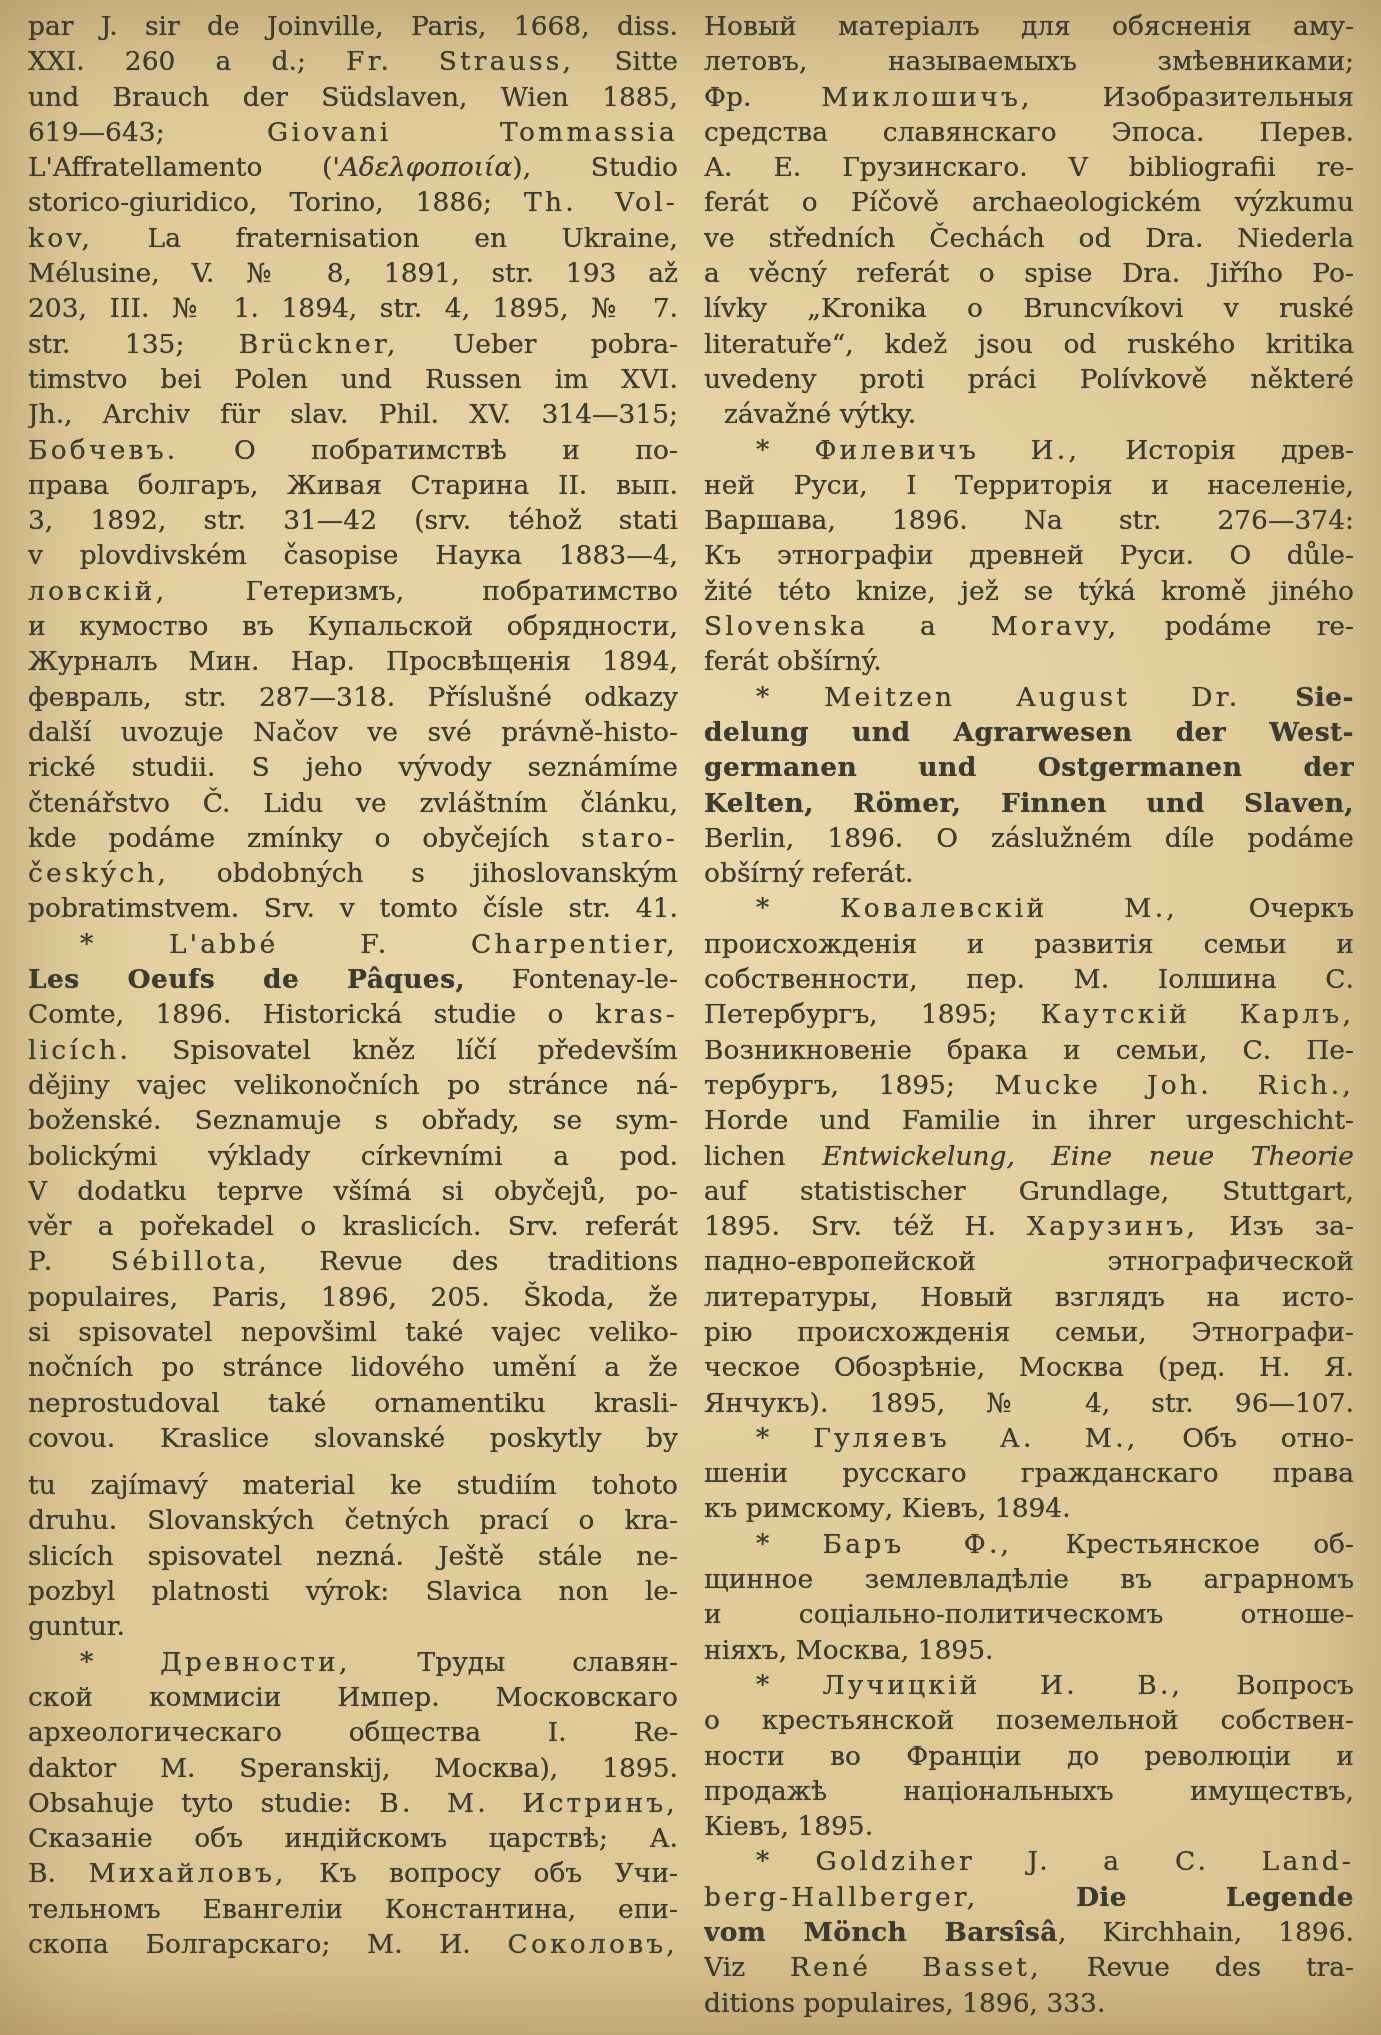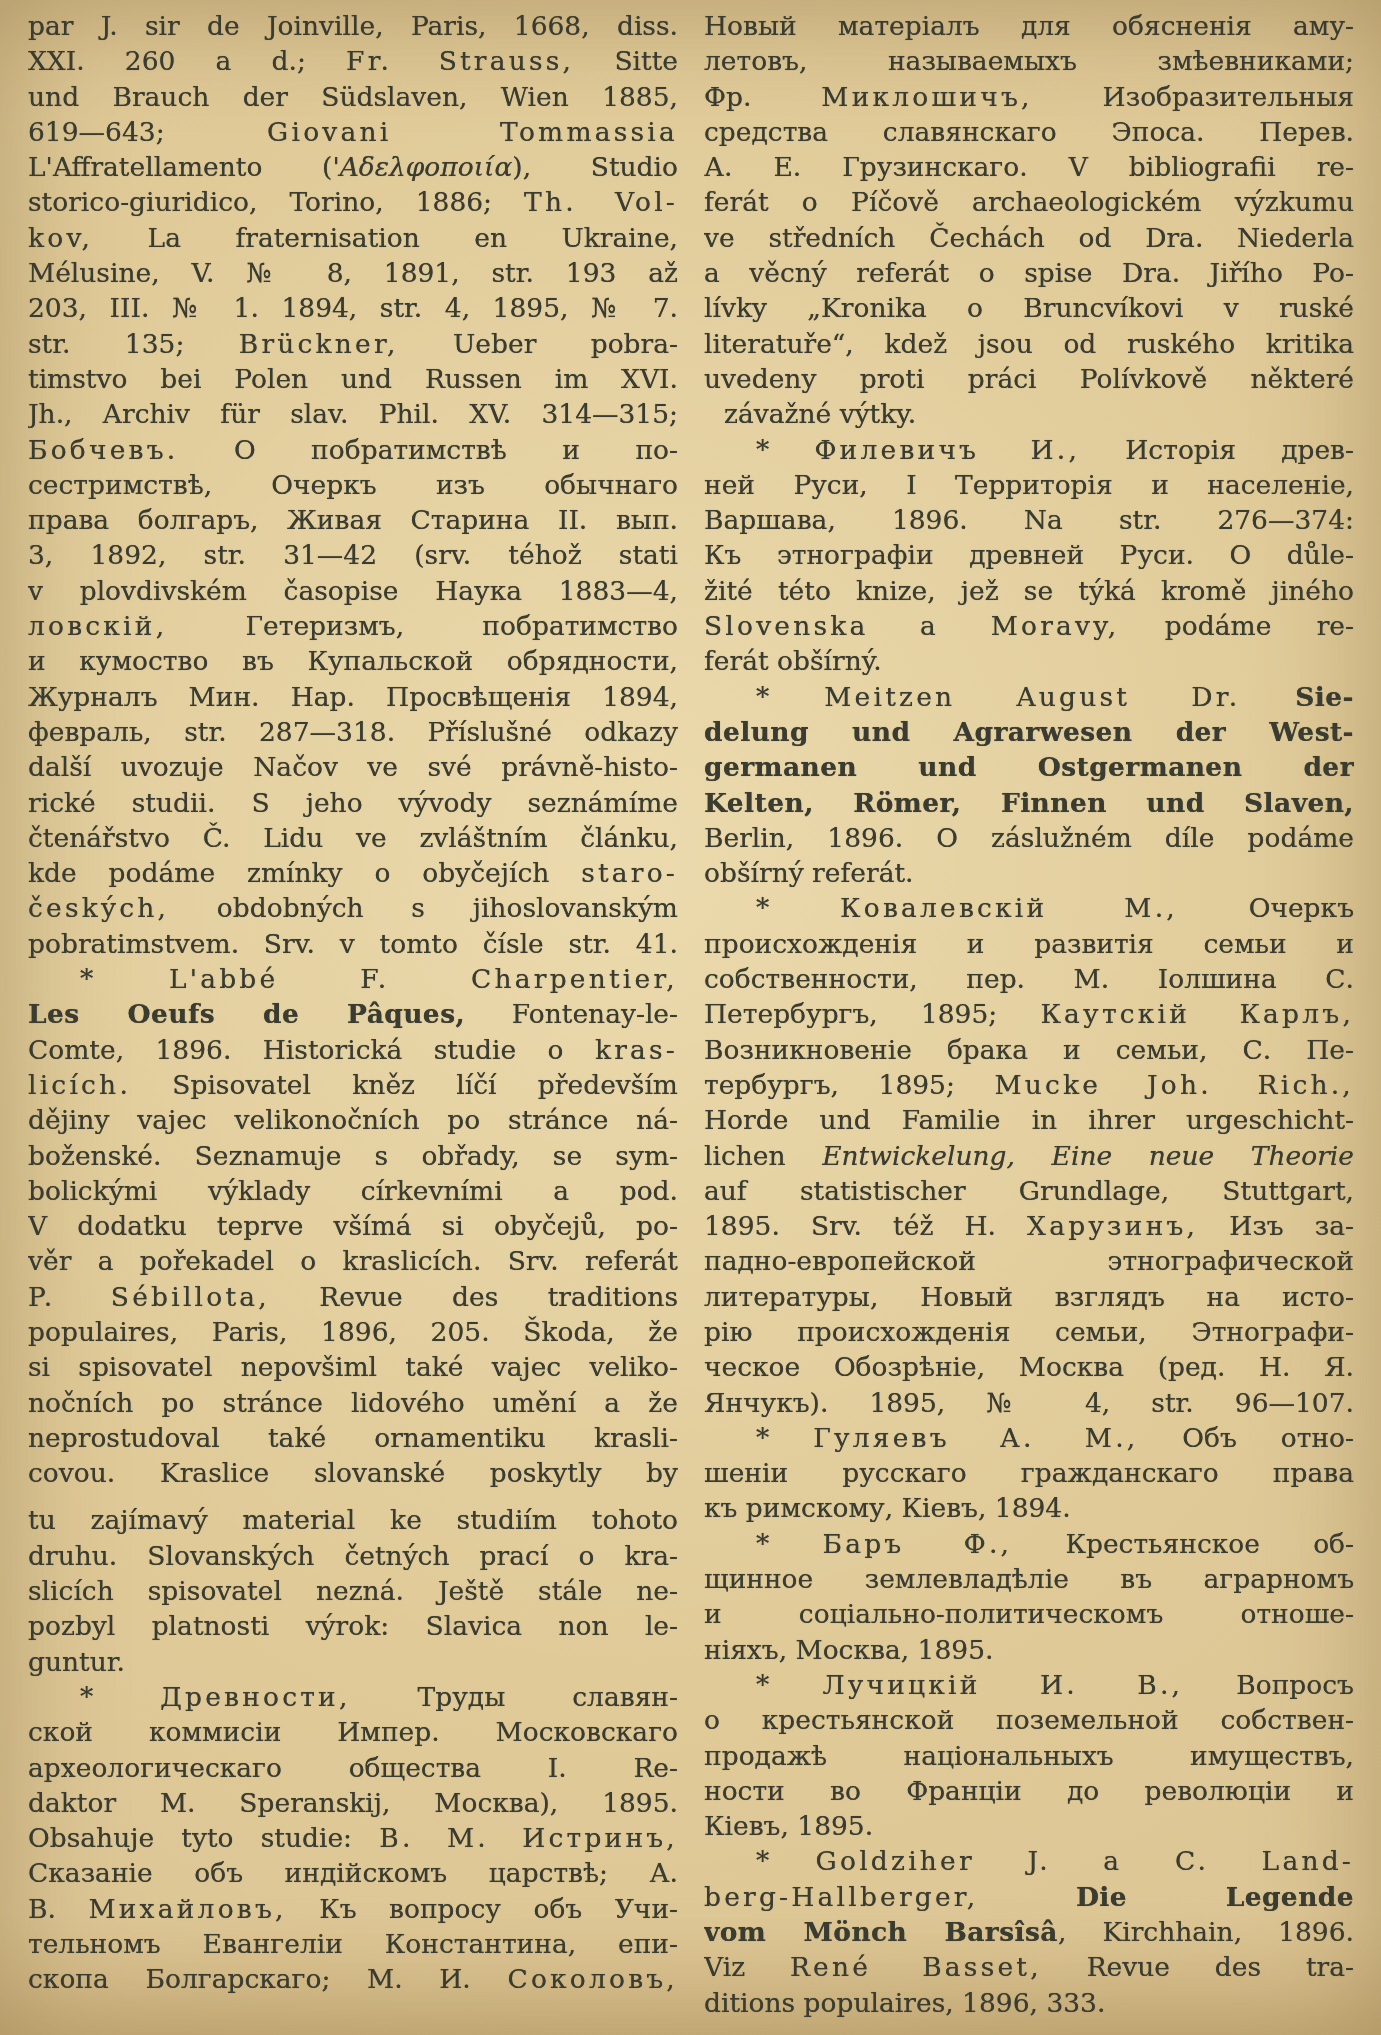--- a/index.html
+++ b/index.html
@@ -50,21 +50,20 @@
         <div class="line" style="color: rgb(58, 60, 49);"><span>619—643; </span><span class="sp">Giovani Tommassia</span></div>
         <div class="line" style="color: rgb(58, 60, 49);"><span>L'Affratellamento (</span><span class="i">'Αδελφοποιία</span><span>), Studio</span></div>
         <div class="line" style="color: rgb(58, 60, 49);"><span>storico-giuridico, Torino, 1886; </span><span class="sp">Th. Vol-</span></div>
         <div class="line" style="color: rgb(58, 60, 49);"><span class="sp">kov,</span><span> La fraternisation en Ukraine,</span></div>
         <div class="line" style="color: rgb(58, 60, 49);"><span>Mélusine, V. № 8, 1891, str. 193 až</span></div>
         <div class="line" style="color: rgb(58, 60, 49);"><span>203, III. № 1. 1894, str. 4, 1895, № 7.</span></div>
         <div class="line" style="color: rgb(58, 60, 49);"><span>str. 135; </span><span class="sp">Brückner,</span><span> Ueber pobra-</span></div>
         <div class="line" style="color: rgb(58, 60, 49);"><span>timstvo bei Polen und Russen im XVI.</span></div>
         <div class="line" style="color: rgb(58, 60, 49);"><span>Jh., Archiv für slav. Phil. XV. 314—315;</span></div>
         <div class="line" style="color: rgb(58, 60, 49);"><span class="sp">Бобчевъ.</span><span> О побратимствѣ и по-</span></div>
-        <div class="line" style="color: rgb(58, 60, 49);"><span>сестримствѣ, Очеркъ изъ обычнаго</span></div>
         <div class="line" style="color: rgb(58, 60, 49);"><span>права болгаръ, Живая Старина II. вып.</span></div>
         <div class="line" style="color: rgb(58, 60, 49);"><span>3, 1892, str. 31—42 (srv. téhož stati</span></div>
         <div class="line" style="color: rgb(58, 60, 49);"><span>v plovdivském časopise Наука 1883—4,</span></div>
         <div class="line" style="color: rgb(58, 60, 49);"><span class="sp">ловскій,</span><span> Гетеризмъ, побратимство</span></div>
         <div class="line" style="color: rgb(58, 60, 49);"><span>и кумоство въ Купальской обрядности,</span></div>
         <div class="line" style="color: rgb(58, 60, 49);"><span>Журналъ Мин. Нар. Просвѣщенія 1894,</span></div>
         <div class="line" style="color: rgb(58, 60, 49);"><span>февраль, str. 287—318. Příslušné odkazy</span></div>
         <div class="line" style="color: rgb(58, 60, 49);"><span>další uvozuje Načov ve své právně-histo-</span></div>
         <div class="line" style="color: rgb(58, 60, 49);"><span>rické studii. S jeho vývody seznámíme</span></div>
         <div class="line" style="color: rgb(58, 60, 49);"><span>čtenářstvo Č. Lidu ve zvláštním článku,</span></div>
@@ -144,22 +143,22 @@
         <div class="line" style="color: rgb(58, 60, 49);"><span>Янчукъ). 1895, № 4, str. 96—107.</span></div>
         <div class="line indent" style="color: rgb(58, 60, 49);"><span>* </span><span class="sp">Гуляевъ А. М.,</span><span> Объ отно-</span></div>
         <div class="line" style="color: rgb(58, 60, 49);"><span>шеніи русскаго гражданскаго права</span></div>
         <div class="line last" style="color: rgb(58, 60, 49);"><span>къ римскому, Кіевъ, 1894.</span></div>
         <div class="line indent" style="color: rgb(58, 60, 49);"><span>* </span><span class="sp">Баръ Ф.,</span><span> Крестьянское об-</span></div>
         <div class="line" style="color: rgb(58, 60, 49);"><span>щинное землевладѣліе въ аграрномъ</span></div>
         <div class="line" style="color: rgb(58, 60, 49);"><span>и соціально-политическомъ отноше-</span></div>
         <div class="line last" style="color: rgb(58, 60, 49);"><span>ніяхъ, Москва, 1895.</span></div>
         <div class="line indent" style="color: rgb(58, 60, 49);"><span>* </span><span class="sp">Лучицкій И. В.,</span><span> Вопросъ</span></div>
         <div class="line" style="color: rgb(58, 60, 49);"><span>о крестьянской поземельной собствен-</span></div>
+        <div class="line" style="color: rgb(58, 60, 49);"><span>ности во Франціи до революціи и</span></div>
         <div class="line" style="color: rgb(58, 60, 49);"><span>продажѣ національныхъ имуществъ,</span></div>
-        <div class="line" style="color: rgb(58, 60, 49);"><span>ности во Франціи до революціи и</span></div>
         <div class="line last" style="color: rgb(58, 60, 49);"><span>Кіевъ, 1895.</span></div>
         <div class="line indent" style="color: rgb(58, 60, 49);"><span>* </span><span class="sp">Goldziher J. a C. Land-</span></div>
         <div class="line" style="color: rgb(58, 60, 49);"><span class="sp">berg-Hallberger,</span><span> </span><span class="b">Die Legende</span></div>
         <div class="line" style="color: rgb(58, 60, 49);"><span class="b">vom Mönch Barsîsâ</span><span>, Kirchhain, 1896.</span></div>
         <div class="line" style="color: rgb(58, 60, 49);"><span>Viz </span><span class="sp">René Basset,</span><span> Revue des tra-</span></div>
         <div class="line last" style="color: rgb(58, 60, 49);"><span>ditions populaires, 1896, 333.</span></div>
       </div>
     </div>
 </div>
 

